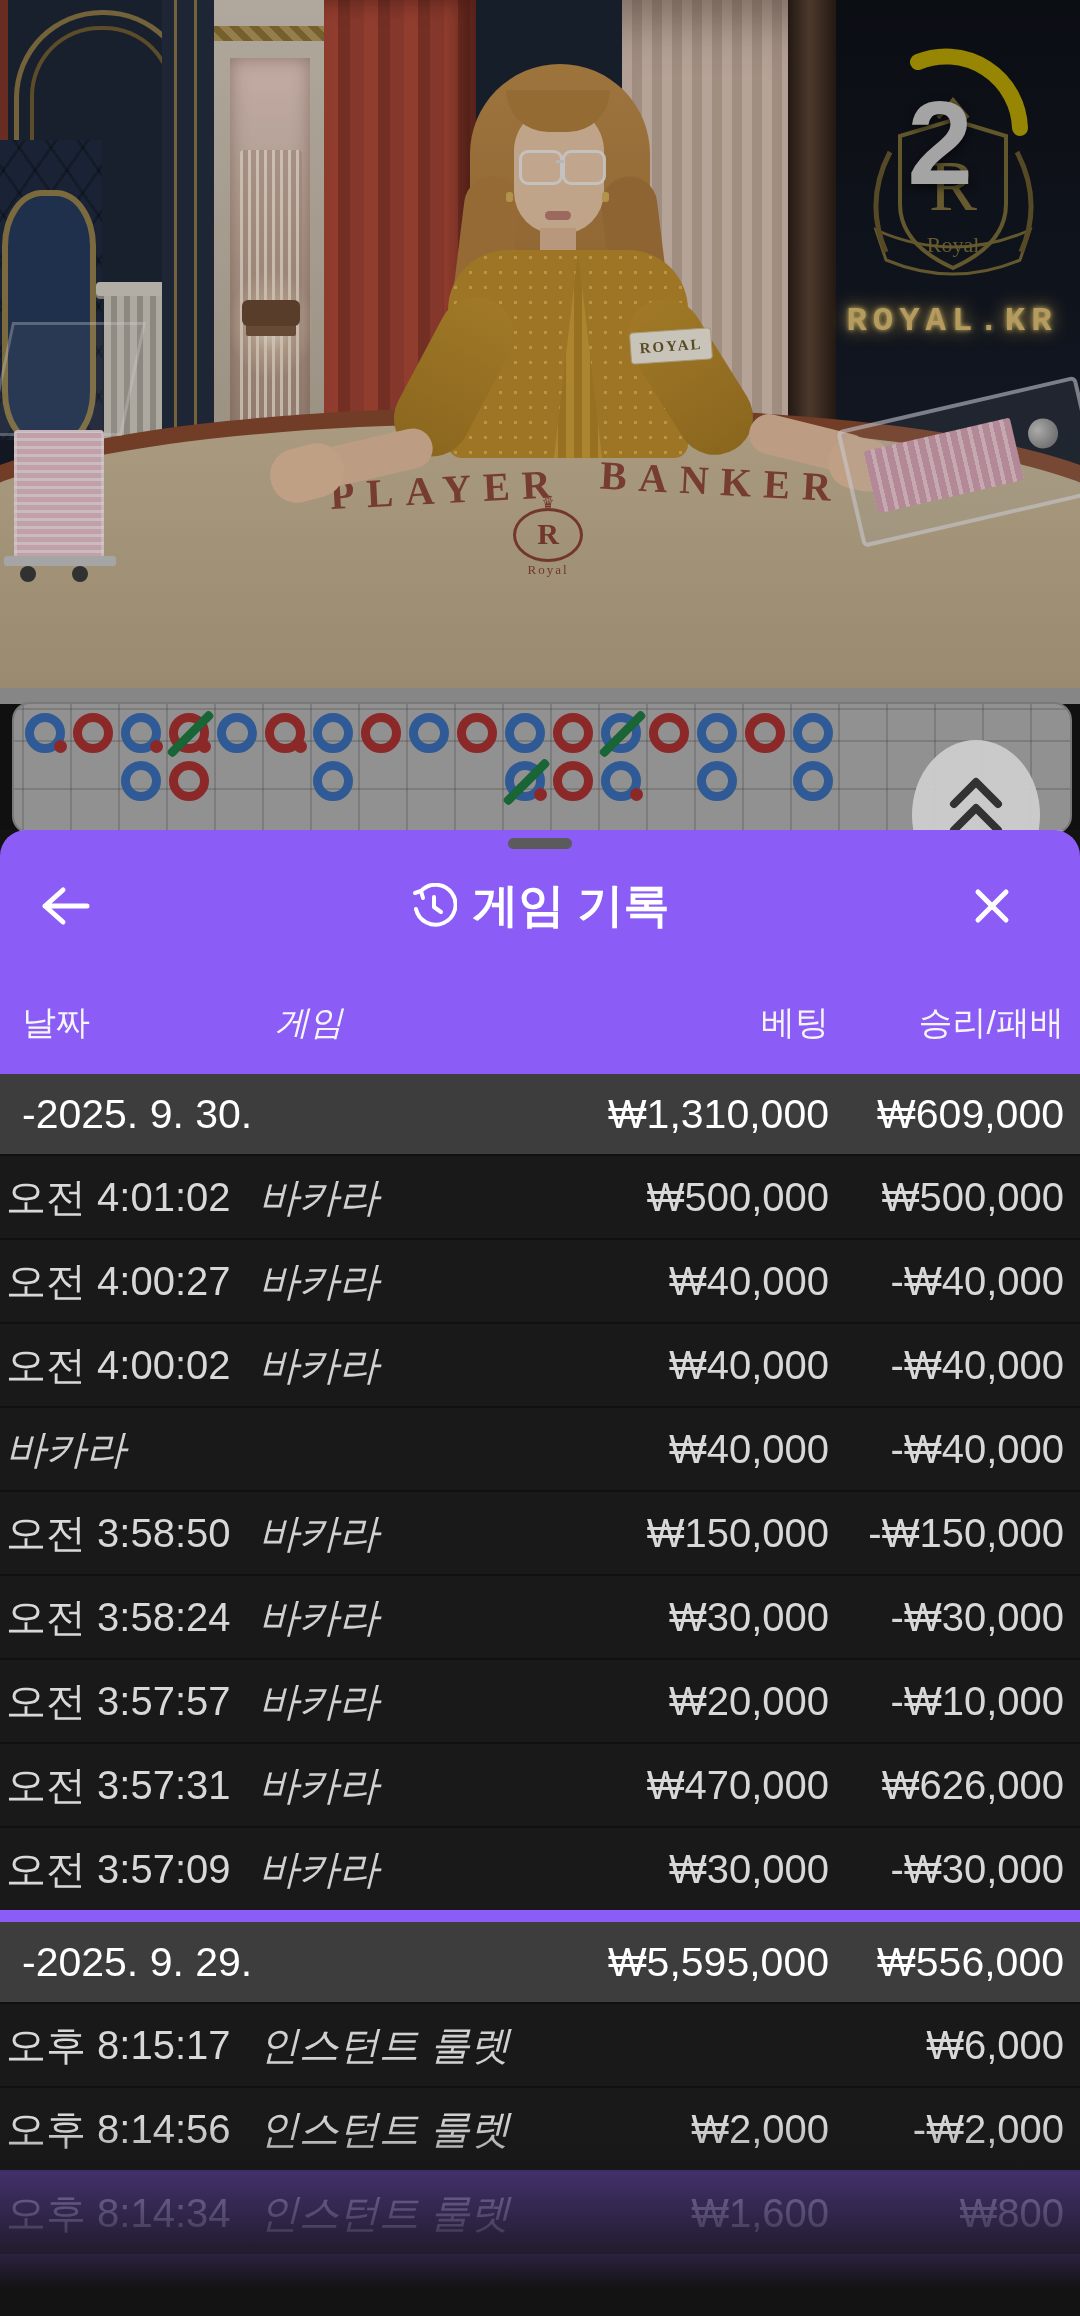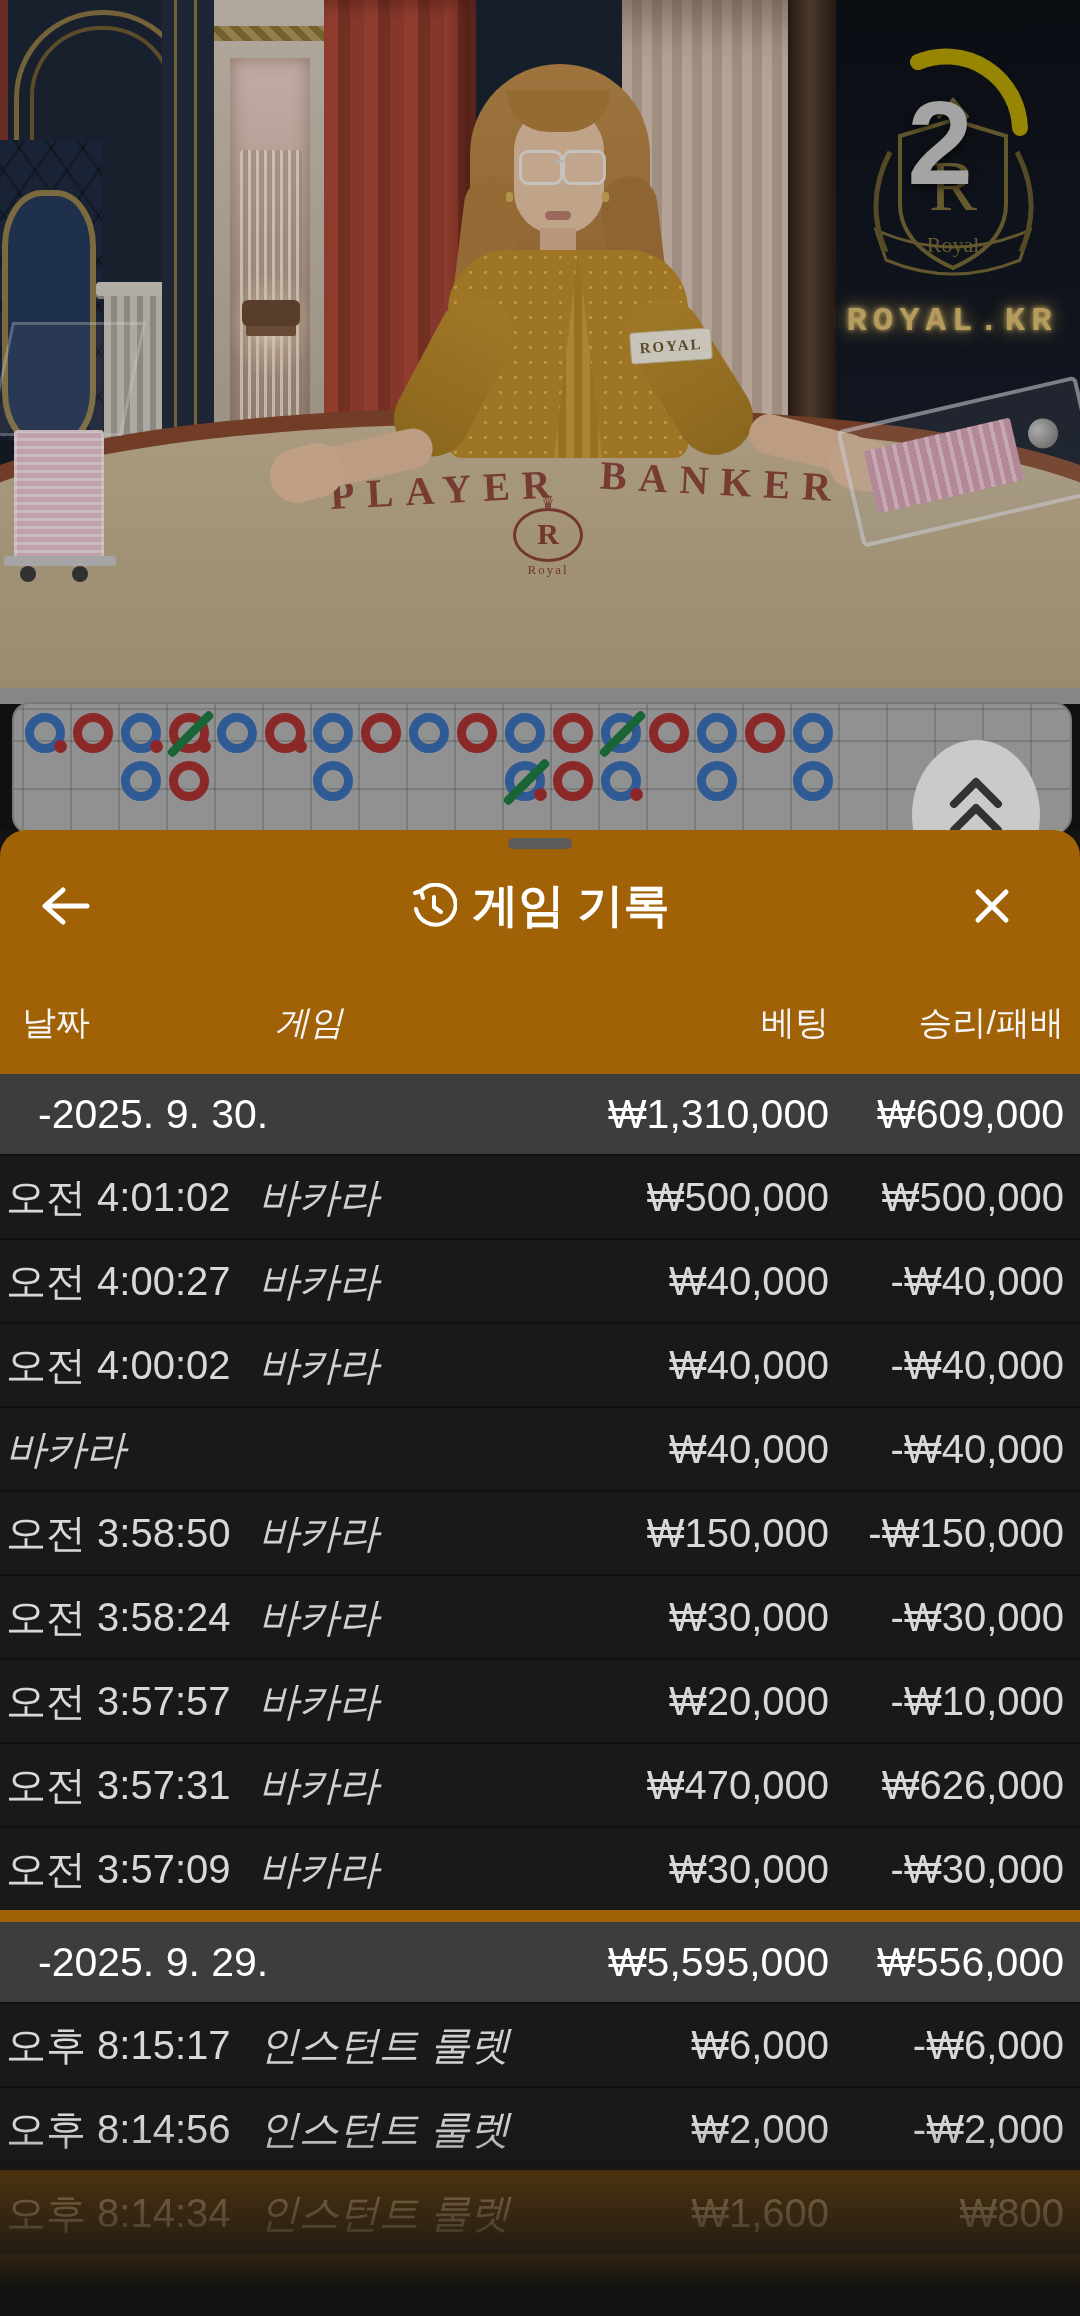--- a/index.html
+++ b/index.html
@@ -98,32 +98,32 @@
            background-position:8px 6px;}
   .br-cell{position:absolute;width:48px;height:48px;}
   .ring{position:absolute;left:3px;top:3px;width:40px;height:40px;border-radius:50%;border:9px solid #888;box-sizing:border-box;}
   .br-cell.blue .ring{border-color:#3a6db6;}
   .br-cell.red .ring{border-color:#a93030;}
   .pdot{position:absolute;left:32px;top:30px;width:13px;height:13px;border-radius:50%;background:#a93030;}
   .slash{position:absolute;left:20px;top:-6px;width:9px;height:60px;background:#1f7a40;border-radius:4px;transform:rotate(45deg);}
   .expand-btn{left:912px;top:740px;width:128px;height:150px;border-radius:50%;background:rgba(252,252,252,.92);z-index:32;display:flex;align-items:flex-start;justify-content:center;padding-top:28px;box-sizing:border-box;}
 
   
-  .sheet{left:0;top:830px;width:1080px;height:1486px;background:#a16207;border-radius:26px 26px 0 0;z-index:50;overflow:hidden;}
+  .sheet{left:0;top:830px;width:1080px;height:1486px;background:#8b5cf6;border-radius:26px 26px 0 0;z-index:50;overflow:hidden;}
   .handle{left:508px;top:8px;width:64px;height:11px;border-radius:6px;background:#5b5b5b;}
   .m-header{left:0;top:0;width:1080px;height:128px;}
   .back-btn{left:30px;top:44px;width:70px;height:64px;display:flex;align-items:center;justify-content:center;}
   .title-wrap{left:0;top:46px;width:1080px;height:60px;display:flex;align-items:center;justify-content:center;gap:16px;}
   .m-title{font-size:46px;font-weight:bold;color:#fff;}
   .close-btn{left:952px;top:44px;width:80px;height:64px;display:flex;align-items:center;justify-content:center;}
   .cols{left:0;top:154px;width:1080px;height:78px;display:flex;align-items:center;padding:0 16px 0 22px;box-sizing:border-box;color:#f5f5f5;font-size:34px;}
   .hist{left:0;top:232px;width:1080px;}
   .c-time{width:253px;} .c-game{flex:1;font-style:italic;} .c-bet{width:285px;text-align:right;} .c-wl{width:235px;text-align:right;}
   .grow{display:flex;align-items:center;height:80px;margin-top:12px;background:#3d3d3d;color:#fff;font-size:41px;padding:0 16px 0 22px;box-sizing:border-box;}
-  .grow .c-date{flex:1;margin-left:16px;}
+  .grow .c-date{flex:1;}
   .row{display:flex;align-items:center;height:84px;border-top:2px solid #101010;background:#191919;color:#d8d8d8;font-size:40px;padding:0 16px 0 6px;box-sizing:border-box;}
   .row .c-game{color:#d0d0d0;}
   .hist .row:last-child{opacity:.45;}
   .fade-bottom{left:0;top:2120px;width:1080px;height:196px;background:linear-gradient(180deg,rgba(19,19,19,0),#131313 86%);z-index:60;pointer-events:none;}
 </style>
 </head>
 <body>
 
 <div class="screen">
 
@@ -395,21 +395,20 @@
         </div>
         <div class="grow">
           <span class="c-date">-2025. 9. 29.</span>
           <span class="c-bet">₩5,595,000</span>
           <span class="c-wl">₩556,000</span>
         </div>
         <div class="row">
           <span class="c-time">오후 8:15:17</span>
           <span class="c-game">인스턴트 룰렛</span>
           <span class="c-bet">₩6,000</span>
-          <span class="c-wl">-₩6,000</span>
         </div>
         <div class="row">
           <span class="c-time">오후 8:14:56</span>
           <span class="c-game">인스턴트 룰렛</span>
           <span class="c-bet">₩2,000</span>
           <span class="c-wl">-₩2,000</span>
         </div>
         <div class="row">
           <span class="c-time">오후 8:14:34</span>
           <span class="c-game">인스턴트 룰렛</span>

